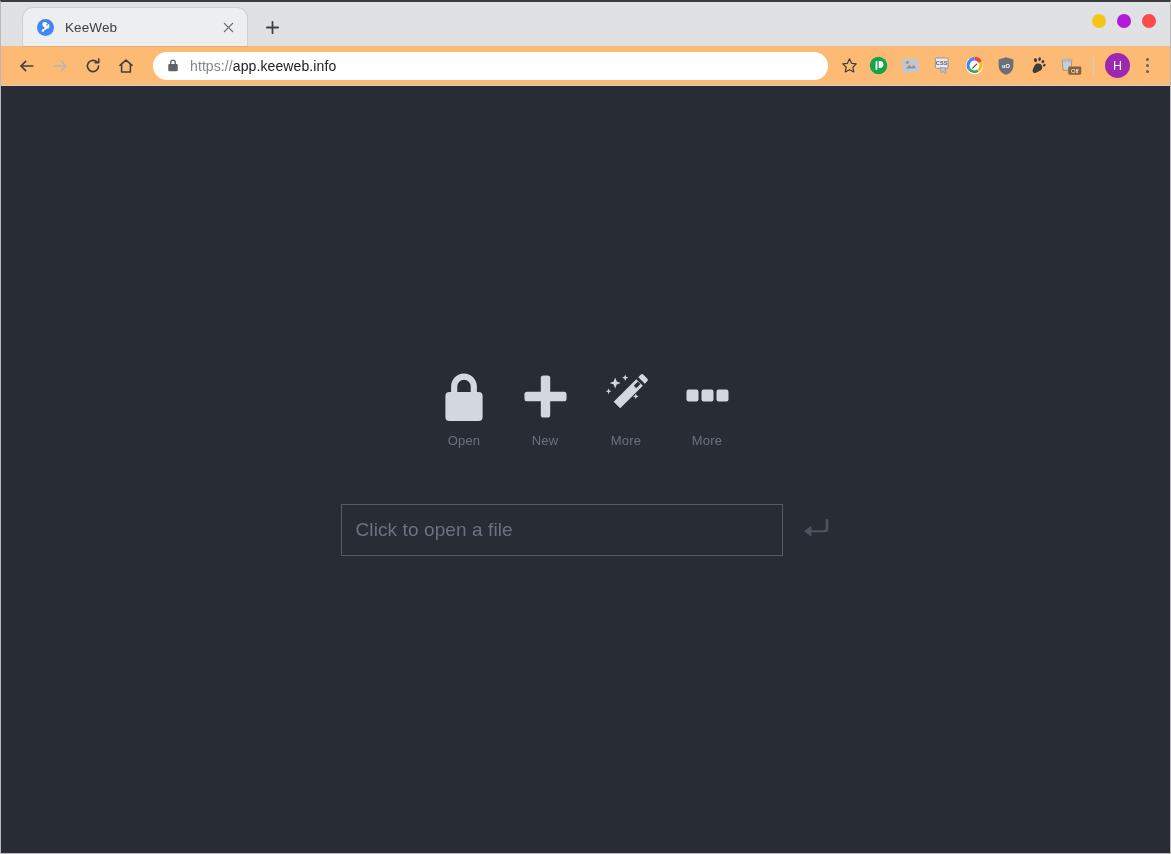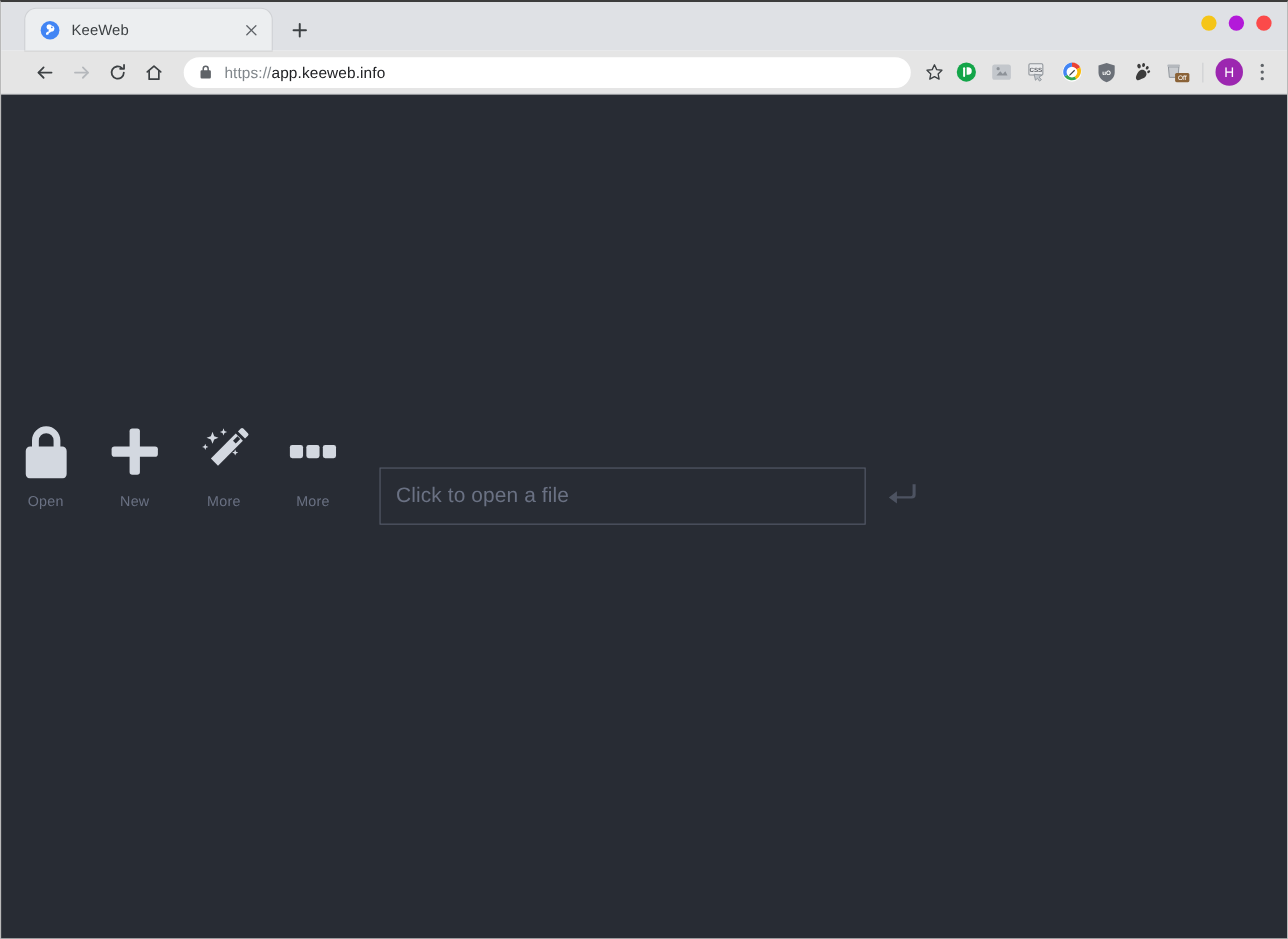--- a/index.html
+++ b/index.html
@@ -99,25 +99,25 @@
     top: 12px;
     display: flex;
     gap: 11px;
     align-items: center;
   }
   .wc-dot { width: 14px; height: 14px; border-radius: 50%; }
 
   
   #toolbar {
     height: 40px;
-    background: #e5e5e5;
+    background: #fdba74;
     border-bottom: 1px solid #cdcfd2;
     display: flex;
     align-items: center;
-    padding: 0 10px 0 26px;
+    padding: 0 10px 0 12px;
     flex: 0 0 auto;
   }
 
   .nav-btn {
     width: 28px; height: 28px;
     display: flex;
     align-items: center;
     justify-content: center;
     flex: 0 0 auto;
     border-radius: 50%;
@@ -210,23 +210,22 @@
     position: relative;
     overflow: hidden;
   }
 
   #keeweb-intro {
     position: absolute;
     left: 0;
     right: 0;
     top: 283px;
     display: flex;
-    flex-direction: row;
-    align-items: center;
-    gap: 20px;
+    flex-direction: column;
+    align-items: center;
   }
 
   #intro-actions {
     display: flex;
     align-items: flex-start;
     gap: 0px;
   }
 
   .intro-btn {
     width: 81px;

